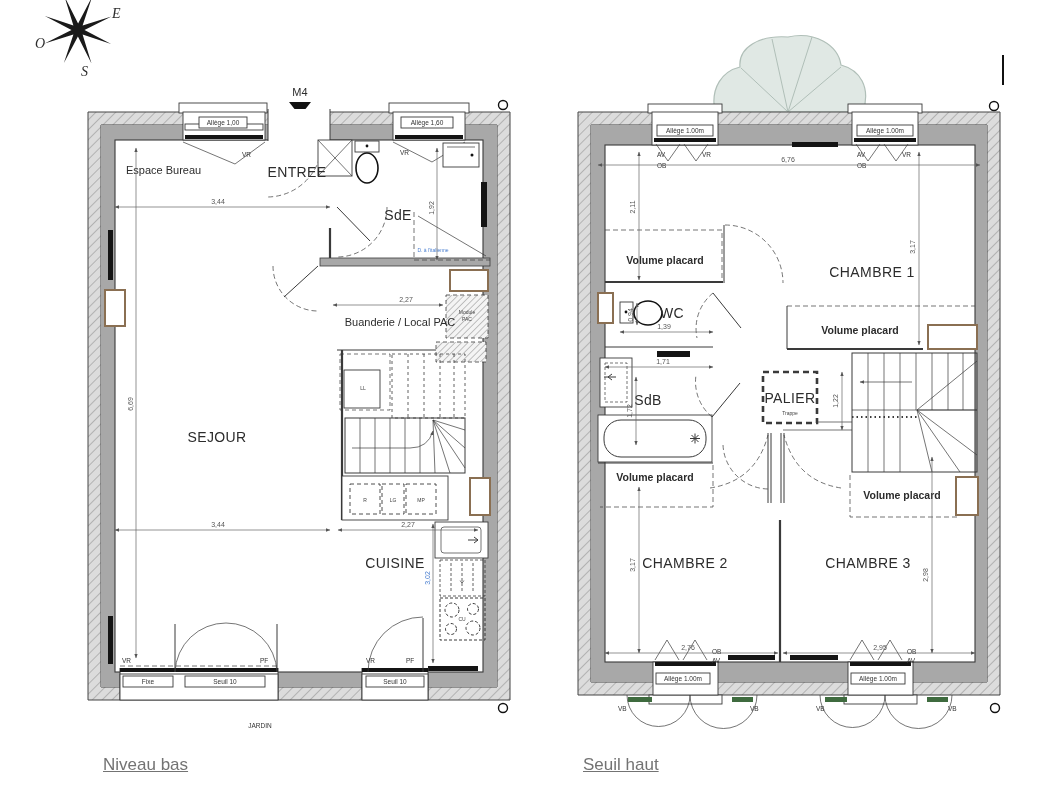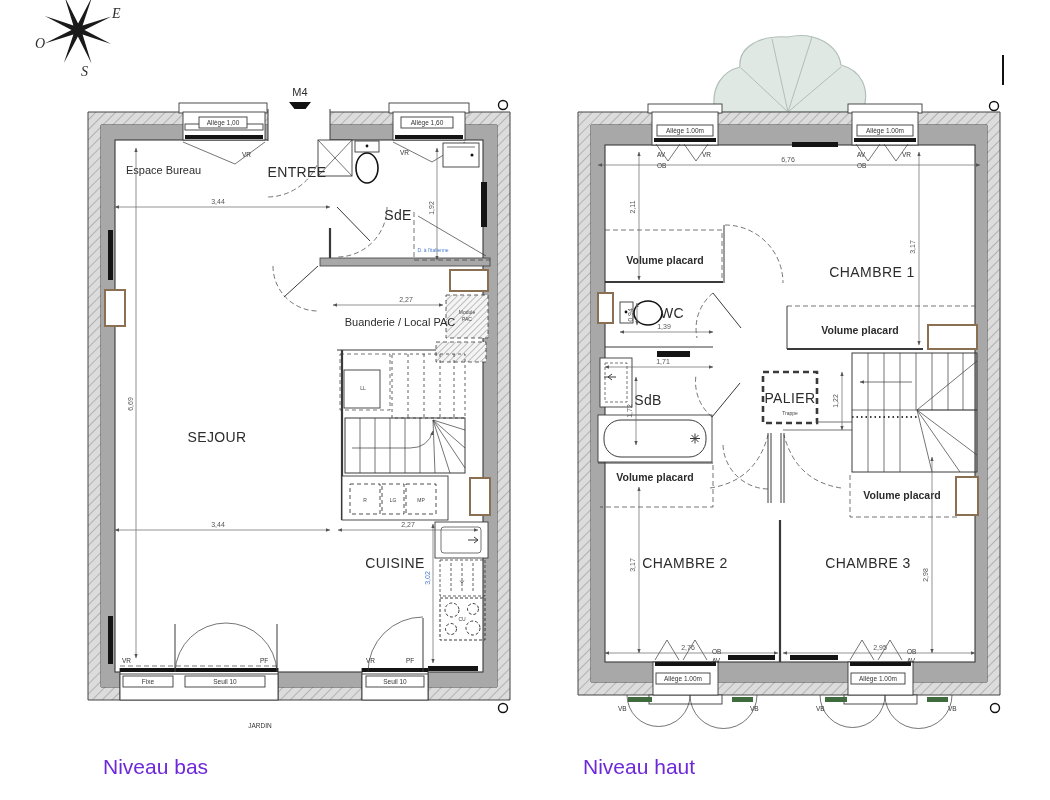--- a/index.html
+++ b/index.html
@@ -15,21 +15,21 @@
   .tinyt{font-size:5px;fill:#444;}
   .bluet{fill:#4a7fd0;}
   .ln{stroke:#3a3a3a;stroke-width:1;fill:none;}
   .lnthin{stroke:#3a3a3a;stroke-width:.7;fill:none;}
   .ln2{stroke:#3a3a3a;stroke-width:2.2;fill:none;}
   .dash{stroke-dasharray:5 3;}
   .dimln{stroke:#666;stroke-width:.7;fill:none;}
   .whitebox{fill:#fff;stroke:#3a3a3a;stroke-width:.9;}
   .blackbar{fill:#141414;stroke:none;}
   .brown{fill:#fff;stroke:#8a6f52;stroke-width:2;}
-  .title{position:absolute;font-size:21px;color:#6d28d9;}
+  .title{position:absolute;font-size:17px;color:#737373;text-decoration:underline;}
 </style>
 </head>
 <body>
 
 <div class="canvas">
 
   <svg style="left:15px;top:0px" width="130" height="85" viewBox="0 0 130 85">
     <polygon fill="#1a1a1a" points="49.5,-3.4 63.1,23.5 77.1,-3.2 67.6,25.4 96.4,16.5 69.5,30.1 96.1,44.1 67.6,34.6 76.5,63.4 62.9,36.5 48.9,63.1 58.4,34.6 29.6,43.5 56.5,29.9 29.9,15.9 58.4,25.4"></polygon>
     <text x="97" y="18" font-size="14" font-style="italic" style="font-family:'Liberation Serif',serif">E</text>
     <text x="20" y="48" font-size="14" font-style="italic" style="font-family:'Liberation Serif',serif">O</text>
@@ -474,15 +474,15 @@
       <text class="dimt" x="128" y="625" text-anchor="middle">2,76</text>
       <line class="dimln" x1="223" y1="628" x2="415" y2="628" marker-start="url(#ma2)" marker-end="url(#ma2)"></line>
       <text class="dimt" x="320" y="625" text-anchor="middle">2,95</text>
     </g>
 
     <circle cx="434" cy="81" r="4.5" fill="none" stroke="#111" stroke-width="1.4"></circle>
     <circle cx="435" cy="683" r="4.5" fill="none" stroke="#111" stroke-width="1.4"></circle>
   </svg>
 
   <div class="title" style="left:103px;top:755px;">Niveau bas</div>
-  <div class="title" style="left:583px;top:755px;">Niveau haut</div>
+  <div class="title" style="left:583px;top:755px;">Seuil haut</div>
 
 </div>
 
 </body></html>

